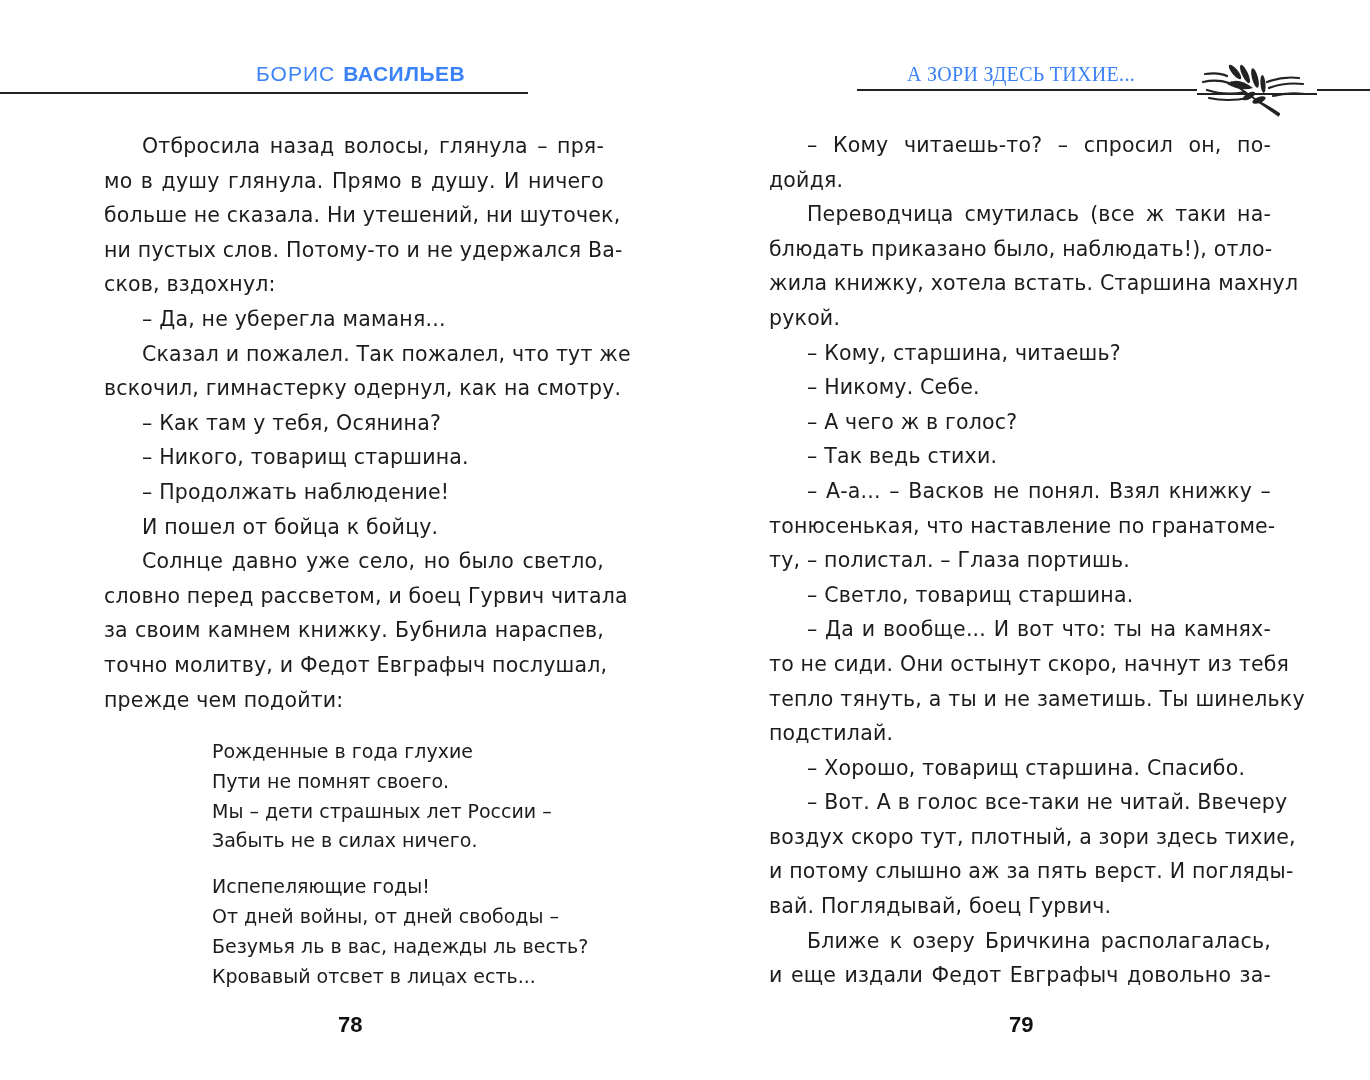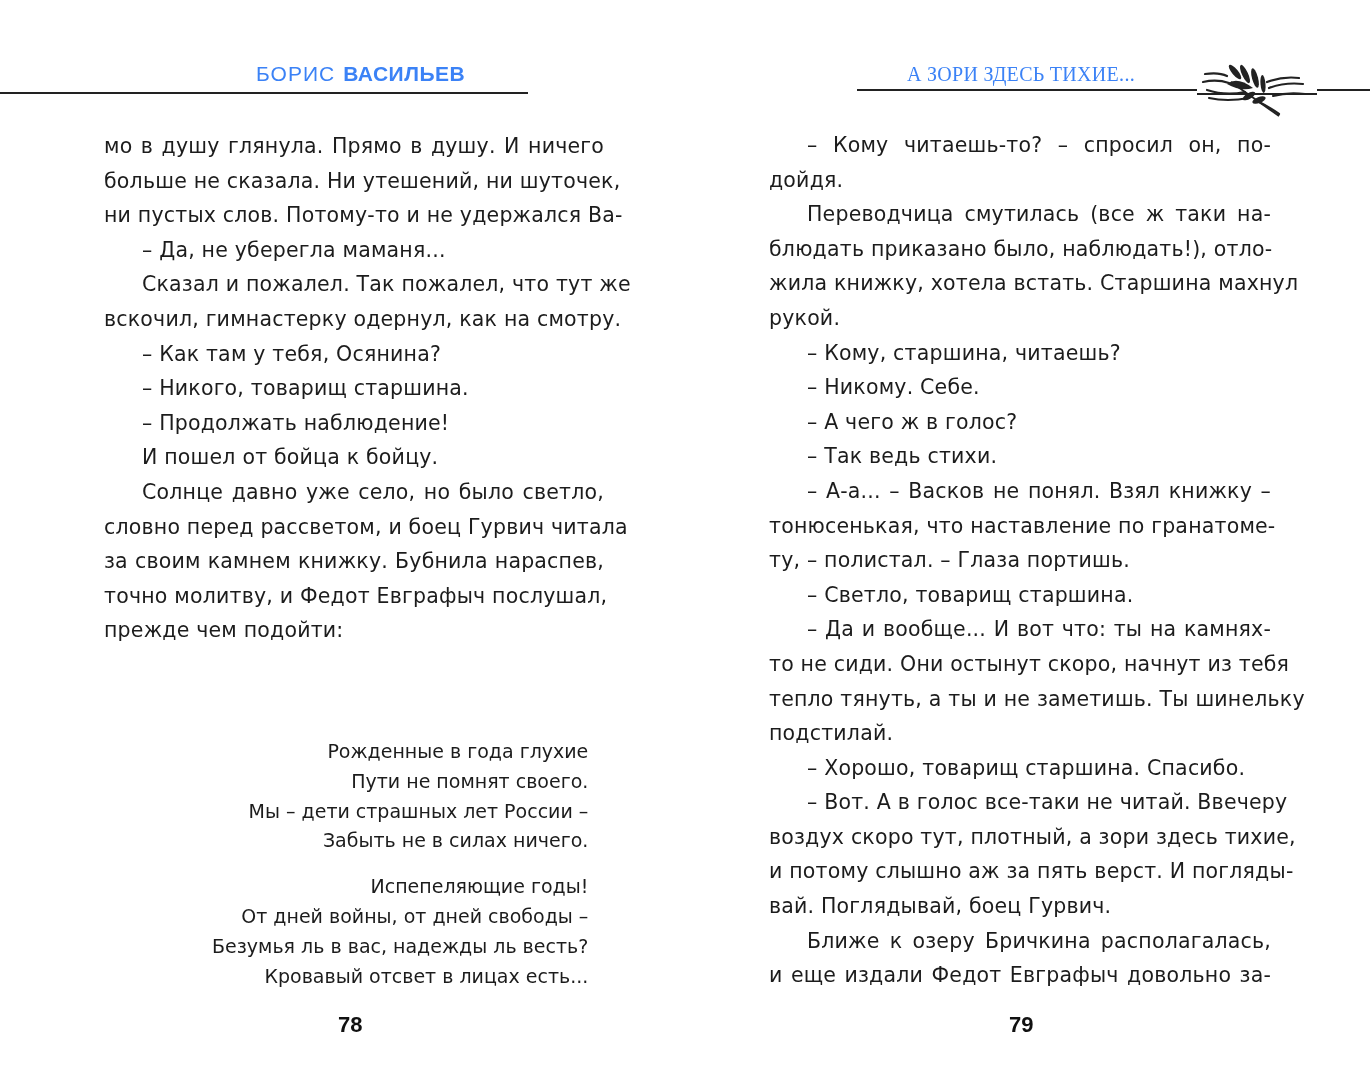--- a/index.html
+++ b/index.html
@@ -33,40 +33,42 @@
     .page-left .text-block { left: 104px; top: 129px; width: 500px; }
     .page-right .text-block { left: 84px; top: 128px; width: 502px; }
     .line { white-space: nowrap; display: block; height: 34.6px; }
     .line.indent { padding-left: 38px; }
     .line.just { text-align: justify; text-align-last: justify; }
     .poem {
       position: absolute; left: 212px; top: 737px; font-size: 19px; line-height: 29.8px;
       font-family: "DejaVu Sans", sans-serif; color: #1c1c1c;
     }
     .poem .stanza + .stanza { margin-top: 16px; }
-    .poem .pline { display: block; white-space: nowrap; text-align: right; }
+    .poem .pline { display: block; white-space: nowrap; }
     .folio {
       position: absolute; top: 1012px; font-size: 22px; font-weight: bold;
       font-family: "Liberation Sans", sans-serif; color: #111;
     }
     .page-left .folio { left: 338px; }
     .page-right .folio { left: 324px; }
   </style>
 </head>
 <body>
 
 <div class="page page-left">
   <div class="running-head">
     <span class="light">БОРИС</span><span class="bold">ВАСИЛЬЕВ</span>
   </div>
   <div class="rule"></div>
   <div class="text-block" id="left-text">
+      <span class="line indent just">Отбросила назад волосы, глянула – пря-</span>
       <span class="line just">мо в душу глянула. Прямо в душу. И ничего</span>
       <span class="line just">больше не сказала. Ни утешений, ни шуточек,</span>
       <span class="line just">ни пустых слов. Потому-то и не удержался Ва-</span>
+      <span class="line">сков, вздохнул:</span>
       <span class="line indent">– Да, не уберегла маманя...</span>
       <span class="line indent just">Сказал и пожалел. Так пожалел, что тут же</span>
       <span class="line just">вскочил, гимнастерку одернул, как на смотру.</span>
       <span class="line indent">– Как там у тебя, Осянина?</span>
       <span class="line indent">– Никого, товарищ старшина.</span>
       <span class="line indent">– Продолжать наблюдение!</span>
       <span class="line indent">И пошел от бойца к бойцу.</span>
       <span class="line indent just">Солнце давно уже село, но было светло,</span>
       <span class="line just">словно перед рассветом, и боец Гурвич читала</span>
       <span class="line just">за своим камнем книжку. Бубнила нараспев,</span>

